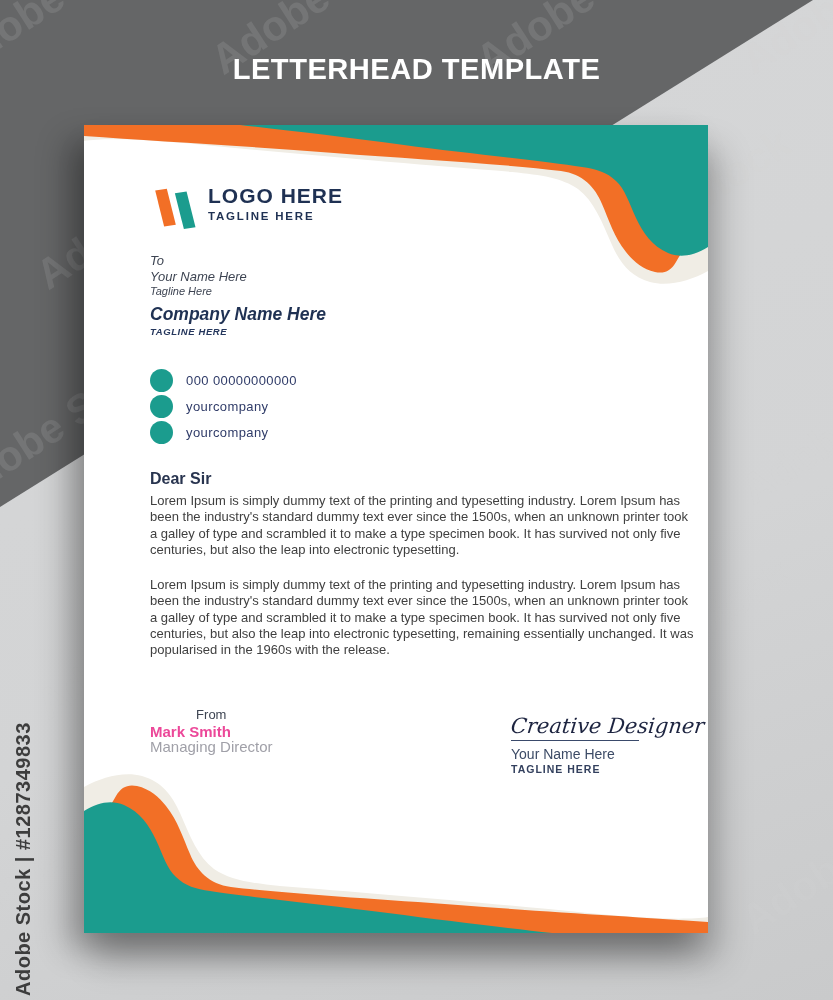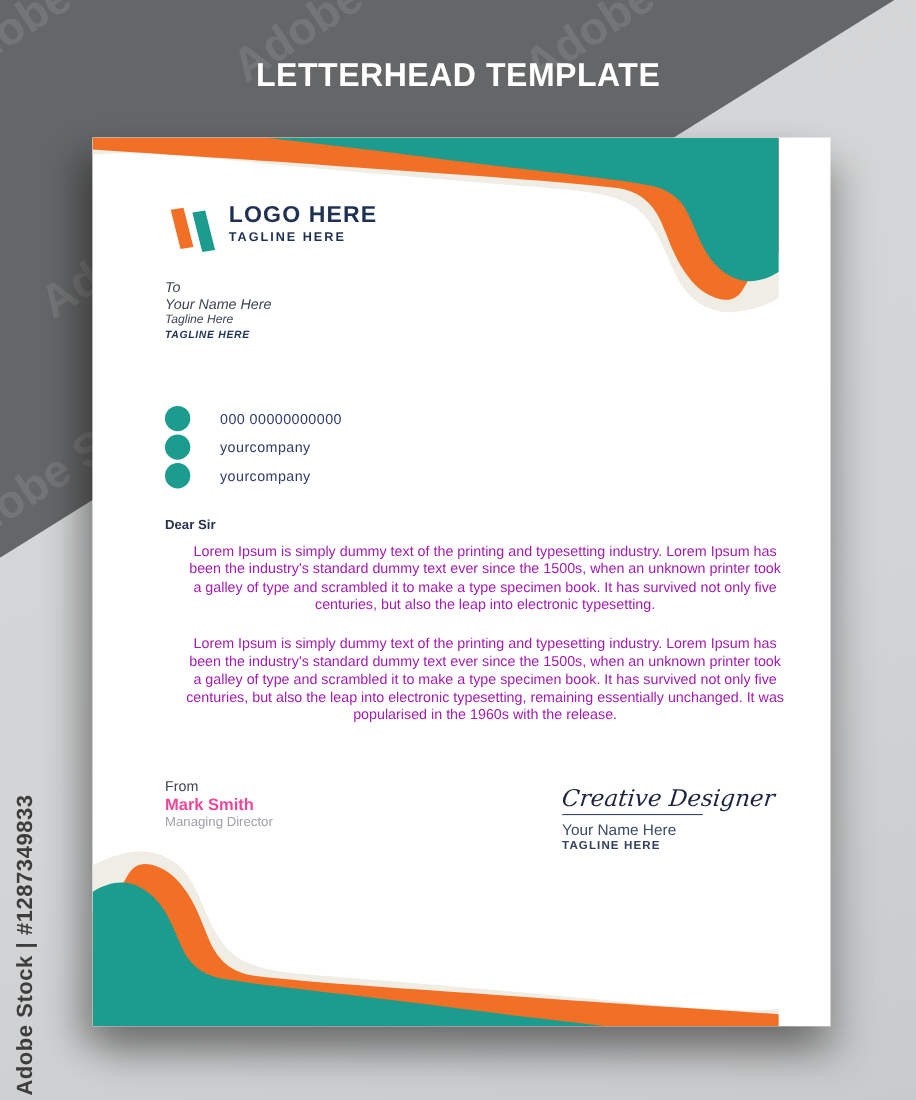--- a/index.html
+++ b/index.html
@@ -28,52 +28,51 @@
   .side-wm {
     position:absolute; left:12px; top:996px; transform:rotate(-90deg);
     transform-origin:0 0; font-size:20px; font-weight:600; color:#3d3d3d;
     white-space:nowrap; letter-spacing:0.5px;
   }
   
   .page {
     position:absolute; left:84px; top:125px; width:624px; height:808px;
     background:#ffffff; overflow:hidden;
     box-shadow:-16px 16px 30px rgba(0,0,0,0.30), 10px 26px 32px rgba(0,0,0,0.25);
-    padding-left:47px;
   }
   .deco { position:absolute; left:0; width:624px; height:175px; display:block; }
   .deco-top { top:0; }
   .deco-bottom { bottom:0; transform:rotate(180deg); }
 
   .logo-row { position:absolute; left:64px; top:60px; display:flex; align-items:flex-start; }
   .logo-mark { width:52px; height:47px; margin-right:8px; }
   .logo-name { font-size:21px; font-weight:bold; color:#1f3153; letter-spacing:1px; line-height:22px; }
   .logo-tagline { font-size:11.5px; font-weight:bold; color:#1f3153; letter-spacing:1.8px; margin-top:3px; }
 
   .recipient { position:absolute; left:66px; top:128px;font-style:italic; }
   .to-label, .to-name { font-size:13px; color:#3d4452; line-height:15.5px; }
   .to-tagline { font-size:11px; color:#3d4452; line-height:14px; }
   .company-name { font-size:17.5px; font-weight:bold; color:#1f3153; margin-top:6px; line-height:21px; }
   .company-address { font-size:13.5px; font-weight:bold; color:#24365c; line-height:19px; }
   .company-tagline { font-size:9.5px; font-weight:bold; color:#24365c; letter-spacing:0.6px; line-height:13px; }
 
   .contacts { position:absolute; left:66px; top:244px; }
   .contact-row { display:flex; align-items:center; height:23px; margin-bottom:3px; }
   .contact-dot { width:23px; height:23px; border-radius:50%; background:#1b9c8e; margin-right:13px; flex:0 0 auto; }
-  .contact-value { font-size:13px; color:#2f3b68; letter-spacing:0.4px;margin-left:14px; }
+  .contact-value { font-size:13px; color:#2f3b68; letter-spacing:0.4px; }
 
-  .salutation { position:absolute; left:66px; top:345px; font-size:12px; font-weight:bold; color:#28344f; }
-  .para { position:absolute; left:84px; width:546px; font-size:13px; line-height:16.3px; color:#a21caf;text-align:center; }
+  .salutation { position:absolute; left:66px; top:345px; font-size:16px; font-weight:bold; color:#28344f; }
+  .para { position:absolute; left:66px; width:546px; font-size:13px; line-height:16.3px; color:#404040; }
   .para-1 { top:368px; }
   .para-2 { top:452px; }
 
   .sender { position:absolute; left:66px; top:582px; }
-  .from-label { font-size:13px; color:#3d4452; line-height:16px; }
+  .from-label { font-size:13px; color:#3d4452; line-height:16px;text-align:center; }
   .sender-name { font-size:15px; font-weight:bold; color:#ec4899; line-height:18px; }
-  .sender-title { font-size:12px; color:#a0a0a8; line-height:12px; }
+  .sender-title { font-size:15px; color:#a0a0a8; line-height:12px; }
 
   .signature { position:absolute; left:427px; top:588px; width:150px; }
   .sig-script {
     font-family:"DejaVu Serif", serif; font-style:italic; font-size:21px;
     color:#1d2440; transform:skewX(-6deg); white-space:nowrap; line-height:26px;
   }
   .sig-line { width:128px; border-bottom:1.5px solid #3a4a6b; margin-top:1px; }
   .sig-name { font-size:14px; color:#3c4b66; margin-top:5px; line-height:16px; }
   .sig-tagline { font-size:10.5px; font-weight:bold; color:#33405e; letter-spacing:1px; margin-top:1px; }
 </style>
@@ -128,20 +127,21 @@
       <div>
         <div class="logo-name">LOGO HERE</div>
         <div class="logo-tagline">TAGLINE HERE</div>
       </div>
     </div>
 
     <div class="recipient">
       <div class="to-label">To</div>
       <div class="to-name">Your Name Here</div>
       <div class="to-tagline">Tagline Here</div>
+      <div class="company-name">Company Name Here</div>
       <div class="company-tagline">TAGLINE HERE</div>
     </div>
 
     <div class="contacts">
       <div class="contact-row">
         <span class="contact-dot"></span>
         <span class="contact-value">000 00000000000</span>
       </div>
       <div class="contact-row">
         <span class="contact-dot"></span>

